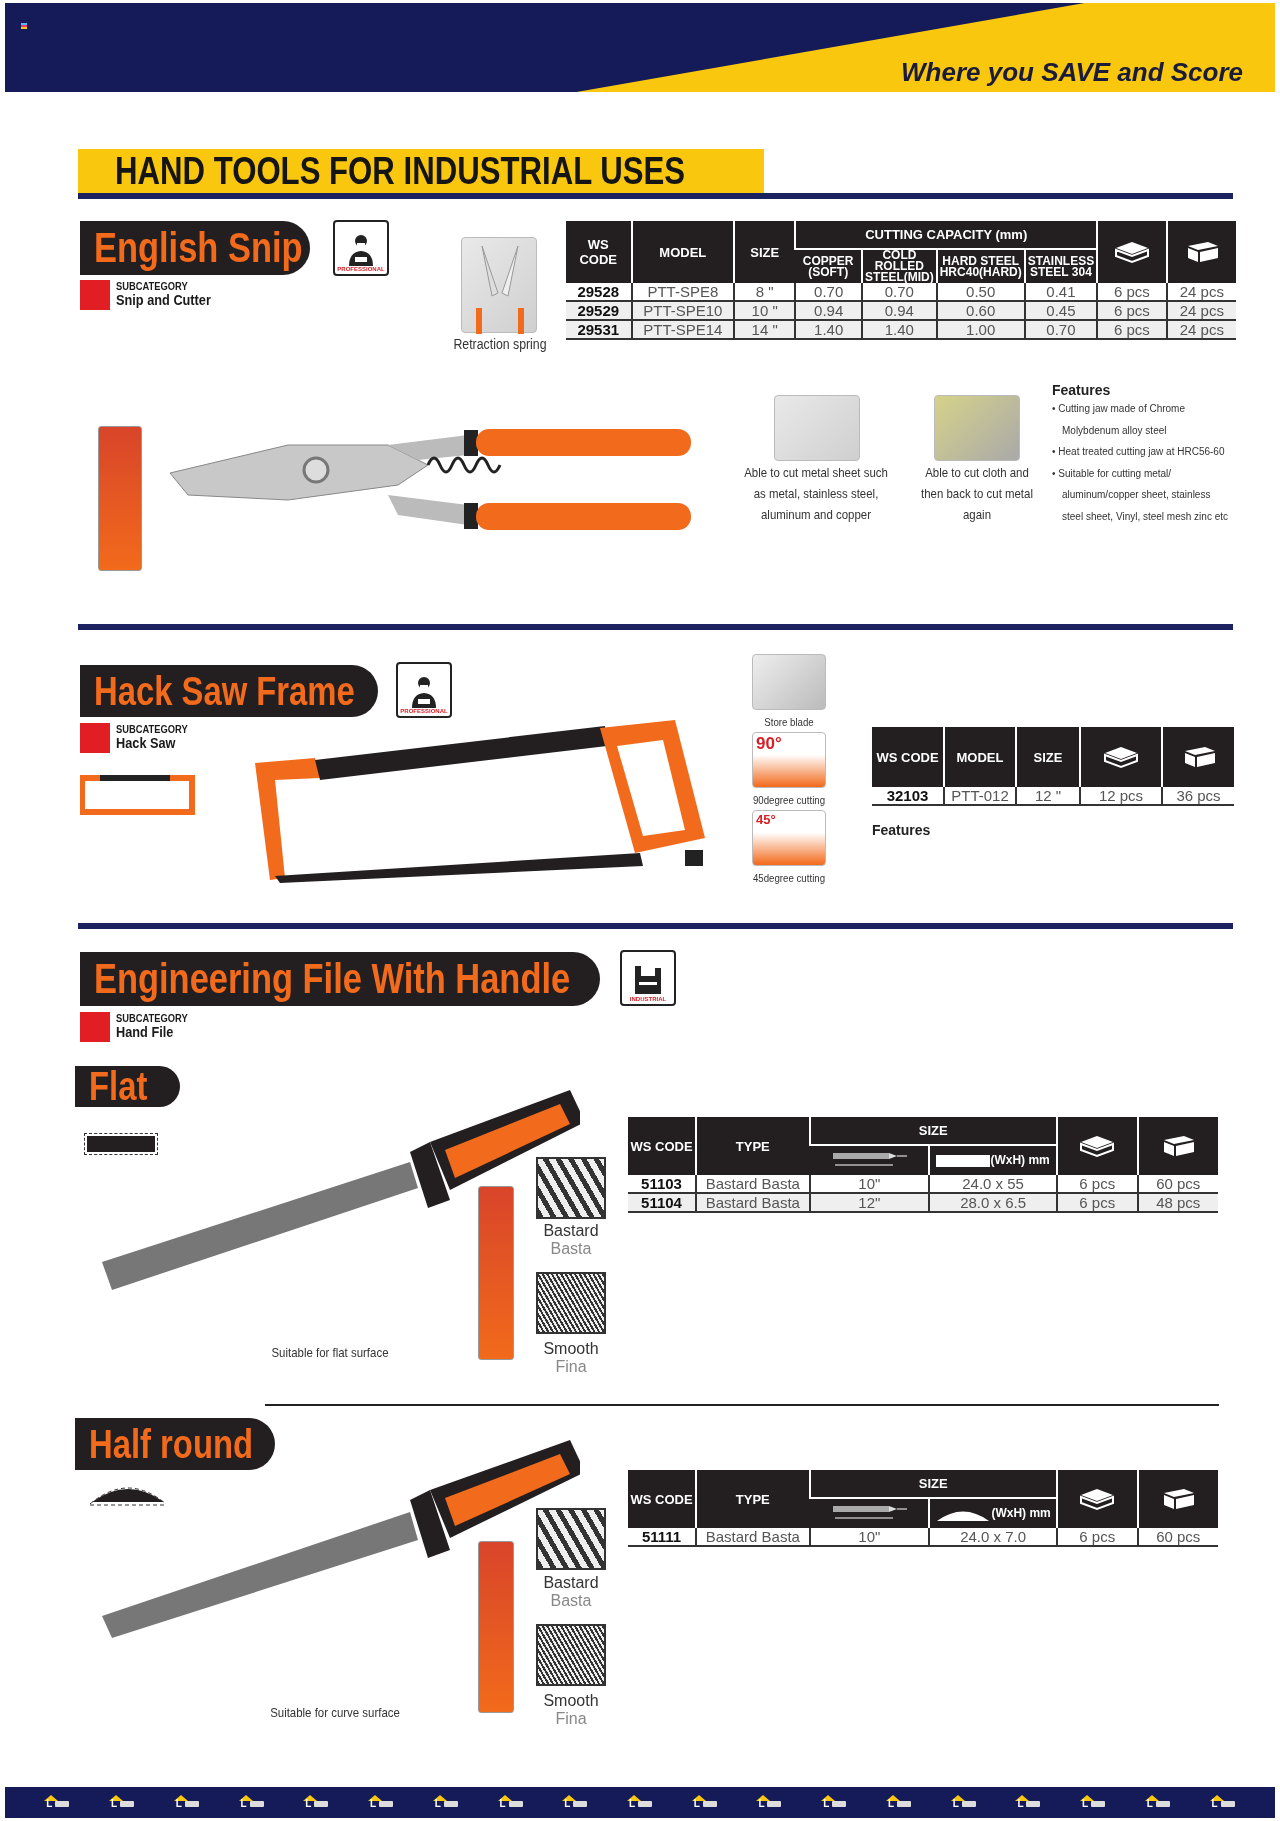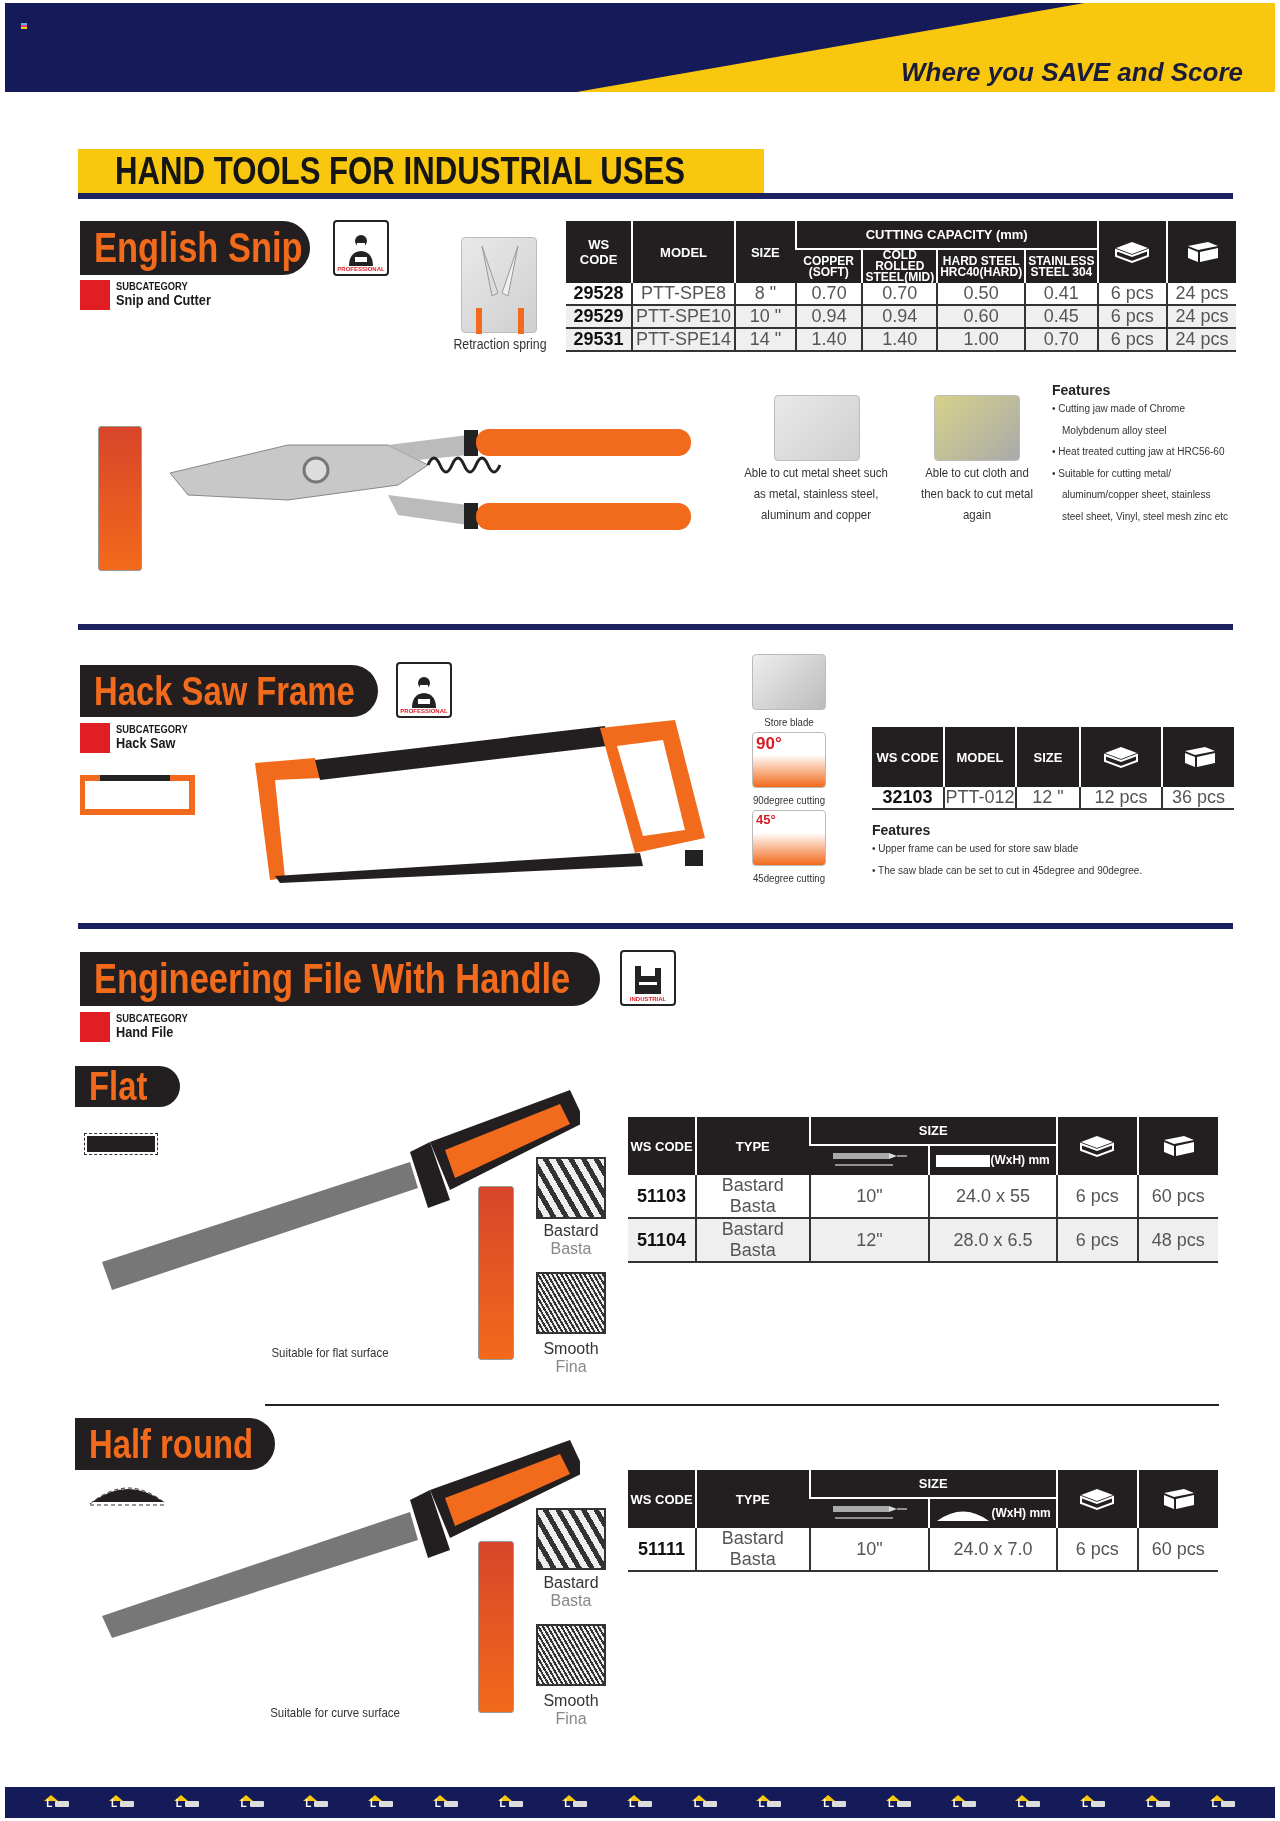--- a/index.html
+++ b/index.html
@@ -30,21 +30,21 @@
   .subcat .val { font-size: 15px; font-weight: bold; line-height: 16px; transform: scaleX(0.85); transform-origin: left; }
 
   .badge { width: 56px; height: 56px; border: 2px solid #222; border-radius: 4px; background: #fff; display: flex; flex-direction: column; align-items: center; justify-content: flex-end; padding-bottom: 2px; }
   .badge .cap { font-size: 6px; color: #d61f26; font-weight: bold; }
 
   
   table.spec { border-collapse: collapse; position: absolute; font-family: "Liberation Sans", sans-serif; }
   table.spec th { background: #231f20; color: #fff; font-weight: bold; font-size: 13px; border-left: 2px solid #fff; text-align: center; padding: 0 2px; }
   table.spec th:first-child { border-left: none; }
   table.spec th.sub { font-size: 12px; line-height: 11px; border-top: 2px solid #fff; }
-  table.spec td { font-size: 18px; color: #555; text-align: center; border-left: 2px solid #333; border-bottom: 2px solid #333; height: 14px; }
+  table.spec td { font-size: 15px; color: #555; text-align: center; border-left: 2px solid #333; border-bottom: 2px solid #333; height: 14px; }
   table.spec td:first-child { border-left: none; color: #111; font-weight: bold; }
   table.spec tr.alt td { background: #efefef; }
   .hdr-row th { height: 26px; }
 
   .caption { font-size: 13px; color: #333; text-align: center; line-height: 21px; transform: scaleX(0.88); }
   .feat-title { font-weight: bold; font-size: 14px; color: #222; }
   .feat li { list-style: none; font-size: 10px; color: #333; line-height: 21.5px; padding-left: 10px; text-indent: -10px; }
   .feat li::before { content: "• "; }
 
   .thumb { border: 1px solid #bbb; border-radius: 4px; background: linear-gradient(135deg,#e9e9e9,#cfcfcf); }
@@ -255,24 +255,20 @@
     <td>32103</td>
         <td>PTT-012</td>
         <td>12 "</td>
         <td>12 pcs</td>
         <td>36 pcs</td>
   </tr>
 </tbody>
   </table>
 <div class="abs" style="left:872px;top:822px;width:370px;">
   <div class="feat-title">Features</div>
-  <ul class="feat">
-    <li>Upper frame can be used for store saw blade</li>
-    <li>The saw blade can be set to cut in 45degree and 90degree.</li>
-  </ul>
 </div>
 
 <div class="abs hr-navy" style="left:78px;top:923px;width:1155px;"></div>
 
 <div class="abs pill" style="left:80px;top:952px;width:520px;height:54px;font-size:42px;">
     <span>Engineering File With Handle</span>
   </div>
 <div class="abs badge" style="left:620px;top:950px;">
   <svg width="34" height="34">
       <rect x="4" y="14" width="26" height="18" fill="#222"></rect>

